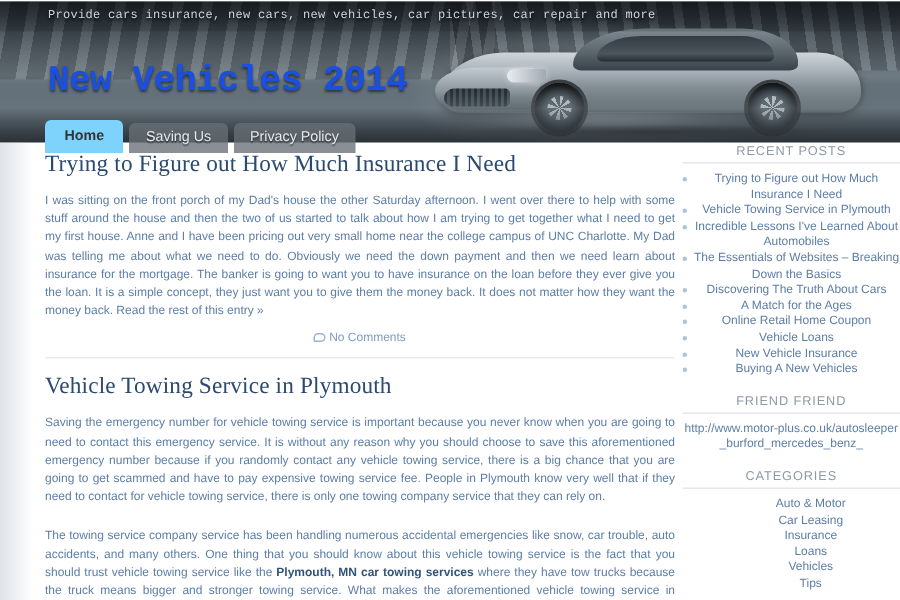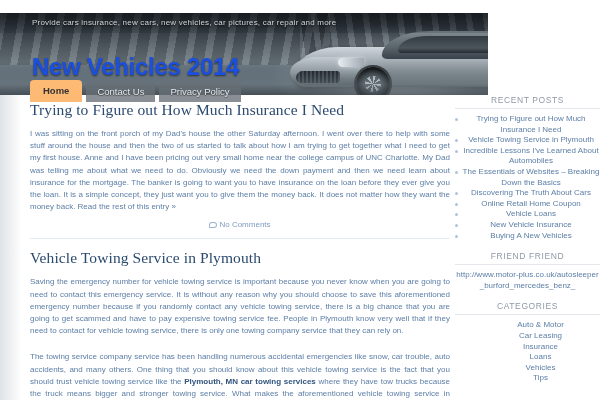--- a/index.html
+++ b/index.html
@@ -13,24 +13,25 @@
   #page {
     position: relative;
     width: 600px; height: 400px;
     overflow: hidden;
     background: #ffffff;
   }
 
   
   .banner {
     position: absolute;
-    left: 0; top: 13px;
-    width: 488px; height: 95px;
+    left: 0; top: 1px;
+    width: 600px; height: 95px;
     overflow: hidden;
     background: #3a4247;
+    font-family: Liberation Mono, monospace;
   }
   .banner-photo {
     position: absolute; inset: 0;
     background:
       radial-gradient(ellipse 180px 70px at 400px 62px, rgba(205,212,218,0.85) 0%, rgba(150,160,168,0.35) 45%, rgba(0,0,0,0) 72%),
       linear-gradient(180deg, #20262b 0%, #39424a 16%, #5d686f 38%, #6f7b83 52%, #55616a 70%, #2e363c 100%);
   }
   
   .pillars {
     position: absolute; left: 0; top: 0; width: 330px; height: 52px;
@@ -141,21 +142,21 @@
     padding: 4px 11px 5px 11px;
     font-size: 9.5px;
     color: #e6eaee;
     background: rgba(104,112,118,.78);
     border-radius: 4px 4px 0 0;
     white-space: nowrap;
     cursor: pointer;
     text-shadow: 0 1px 1px rgba(0,0,0,.5);
   }
   .tab.active {
-    background: #fdba74;
+    background: #7dd3fc;
     color: #333333;
     font-weight: bold;
     text-shadow: none;
     padding: 5px 13px 6px 13px;
   }
 
   
   .wrap {
     position: absolute; left: 0; top: 95px;
     width: 600px; height: 305px;
@@ -271,21 +272,21 @@
       <div class="wheel rear"></div>
     </div>
     <div class="floor-sheen"></div>
     <div class="banner-topbar"></div>
     <div class="tagline">Provide cars insurance, new cars, new vehicles, car pictures, car repair and more</div>
     <h1 class="site-title">New Vehicles 2014</h1>
   </div>
 
   <div class="nav">
     <div class="tab active">Home</div>
-    <div class="tab">Contact Us</div>
+    <div class="tab">Saving Us</div>
     <div class="tab">Privacy Policy</div>
   </div>
 
   <div class="wrap">
     <div class="edge-left"></div>
 
     <div class="main">
 
       <div class="post">
         <h2 class="post-title">Trying to Figure out How Much Insurance I Need</h2>
@@ -309,20 +310,21 @@
     <div class="sidebar">
 
       <div class="widget recent">
         <h3 class="widget-title">RECENT POSTS</h3>
         <ul>
           <li>Trying to Figure out How Much Insurance I Need</li>
           <li>Vehicle Towing Service in Plymouth</li>
           <li>Incredible Lessons I've Learned About Automobiles</li>
           <li>The Essentials of Websites – Breaking Down the Basics</li>
           <li>Discovering The Truth About Cars</li>
+          <li>A Match for the Ages</li>
           <li>Online Retail Home Coupon</li>
           <li>Vehicle Loans</li>
           <li>New Vehicle Insurance</li>
           <li>Buying A New Vehicles</li>
         </ul>
       </div>
 
       <div class="widget">
         <h3 class="widget-title">FRIEND FRIEND</h3>
         <div class="friend-link">http://www.motor-plus.co.uk/autosleeper_burford_mercedes_benz_</div>

